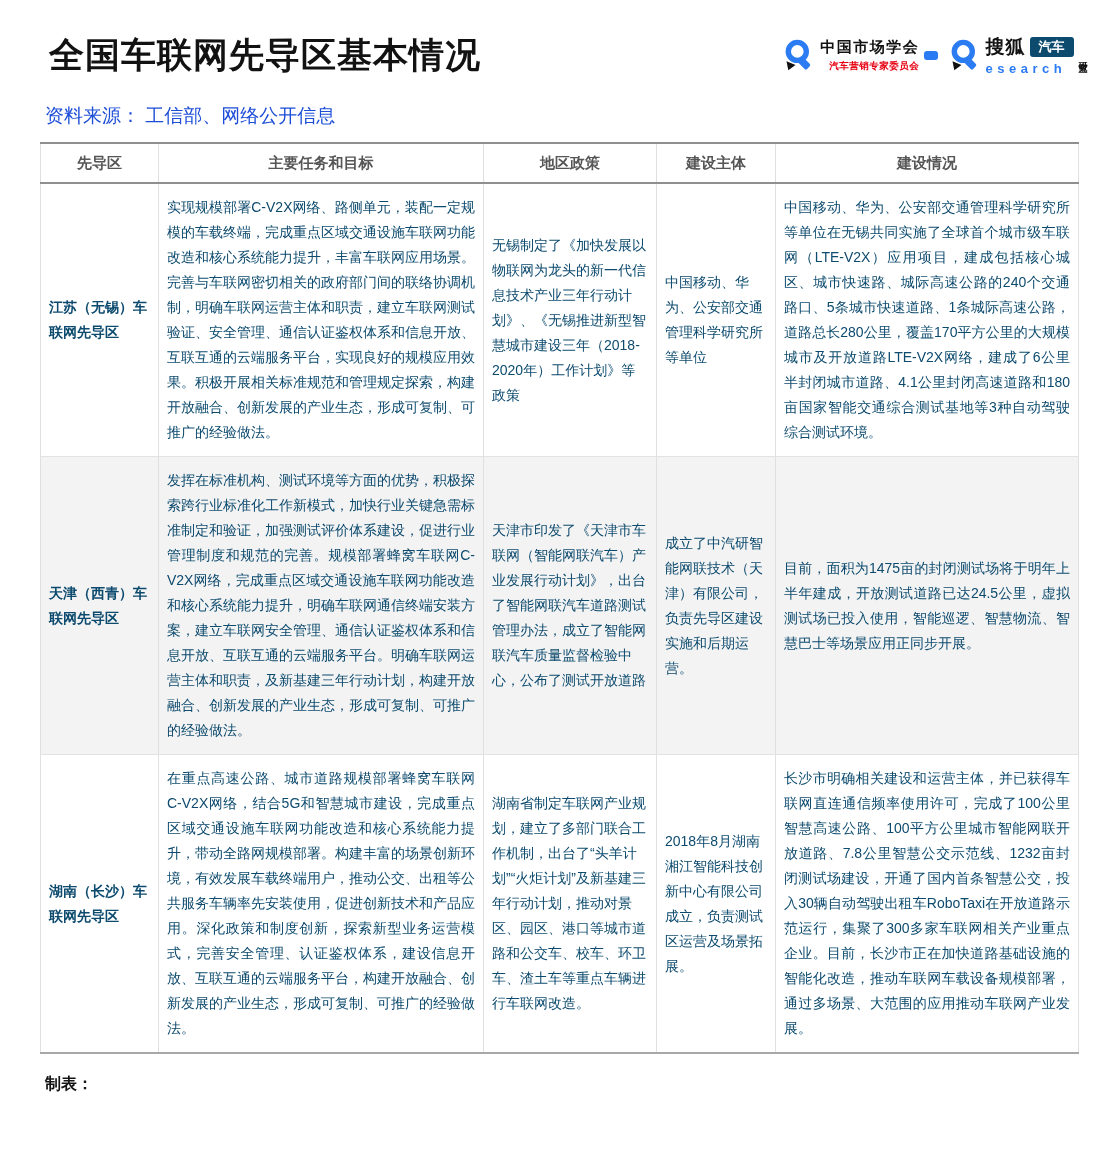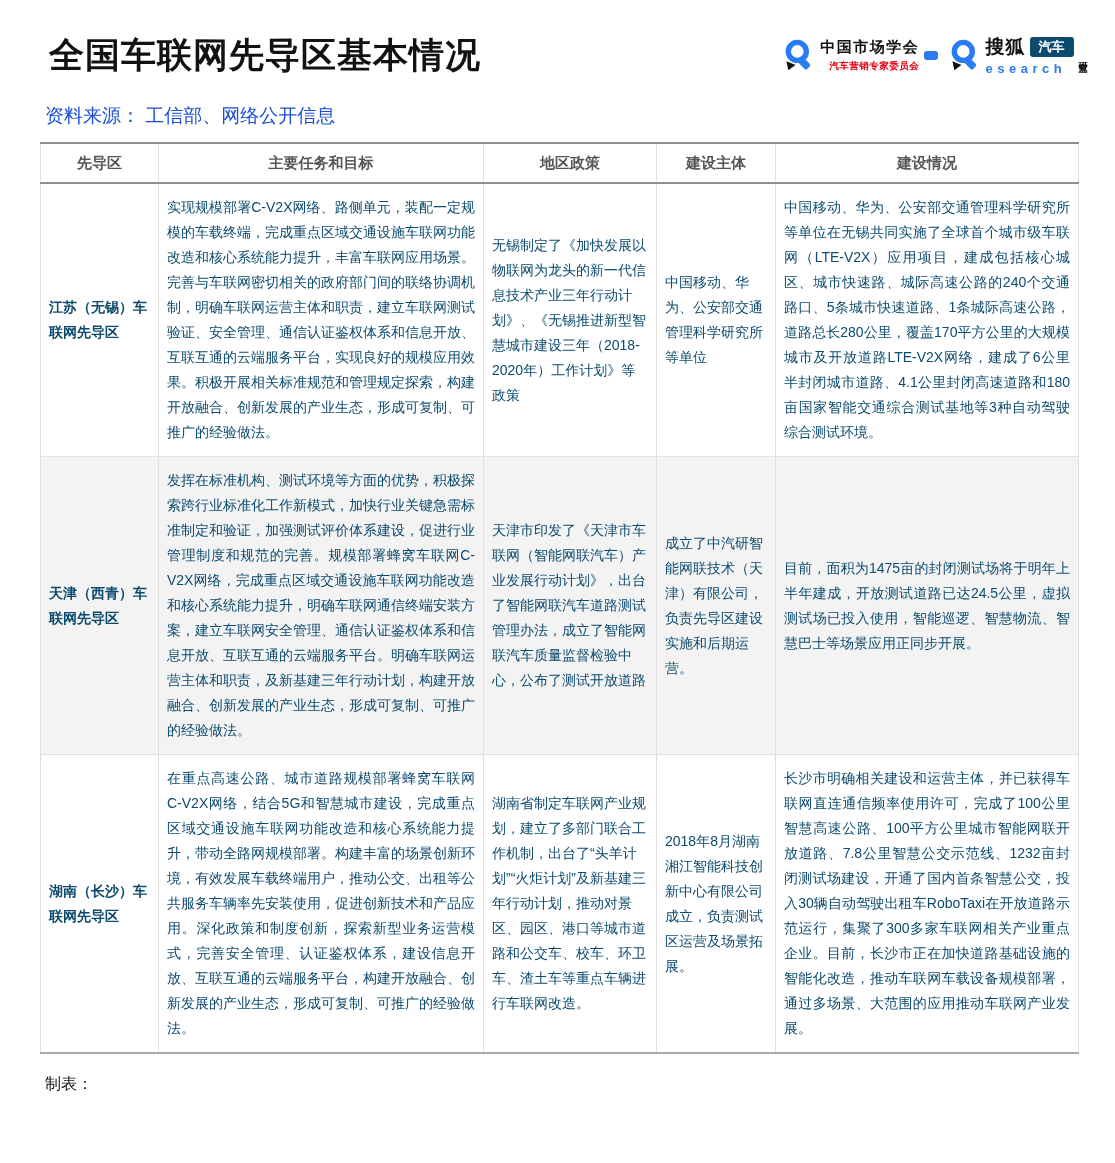--- a/index.html
+++ b/index.html
@@ -64,21 +64,21 @@
   tr.data-row + tr.data-row td { border-top:1px solid #e2e2e2; }
   tr.alt td { background:#f3f3f3; }
   td.col-zone { font-weight:bold; color:#4d4d4d; line-height:24px; padding-left:11px; padding-right:8px; }
   td.col-tasks { text-align:justify; }
   td.col-policy { padding:11px 14px; }
   td.col-builder { padding:11px 10px; }
   td.col-status { text-align:justify; }
 
   
   .footer { display:flex; margin:15px 0 0 45px; font-size:16px; color:#141414; line-height:30px; }
-  .footer-label { white-space:nowrap; }
+  .footer-label { white-space:nowrap;font-weight:bold; }
 </style>
 </head>
 <body>
 
 <div class="header">
   <h1 class="page-title">全国车联网先导区基本情况</h1>
 
   <div class="logos">
 
     <div class="logo">

